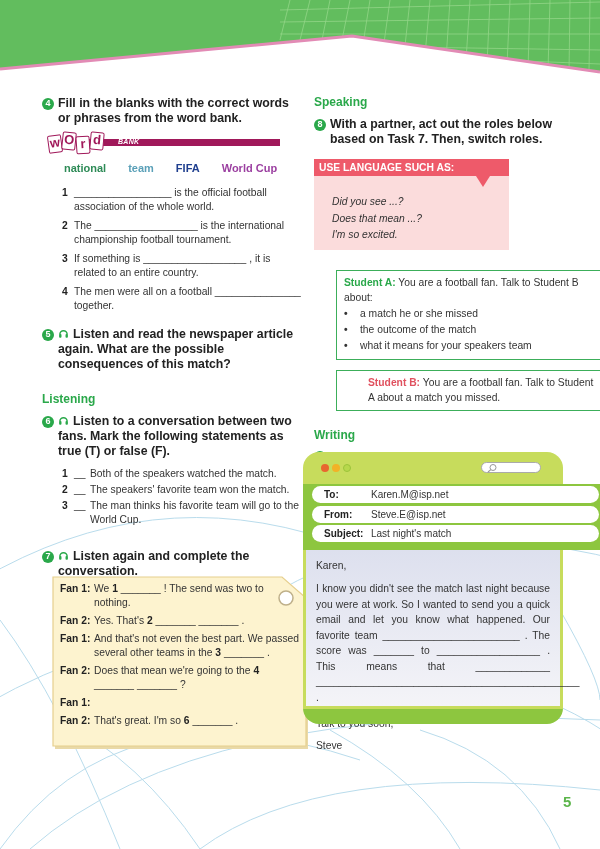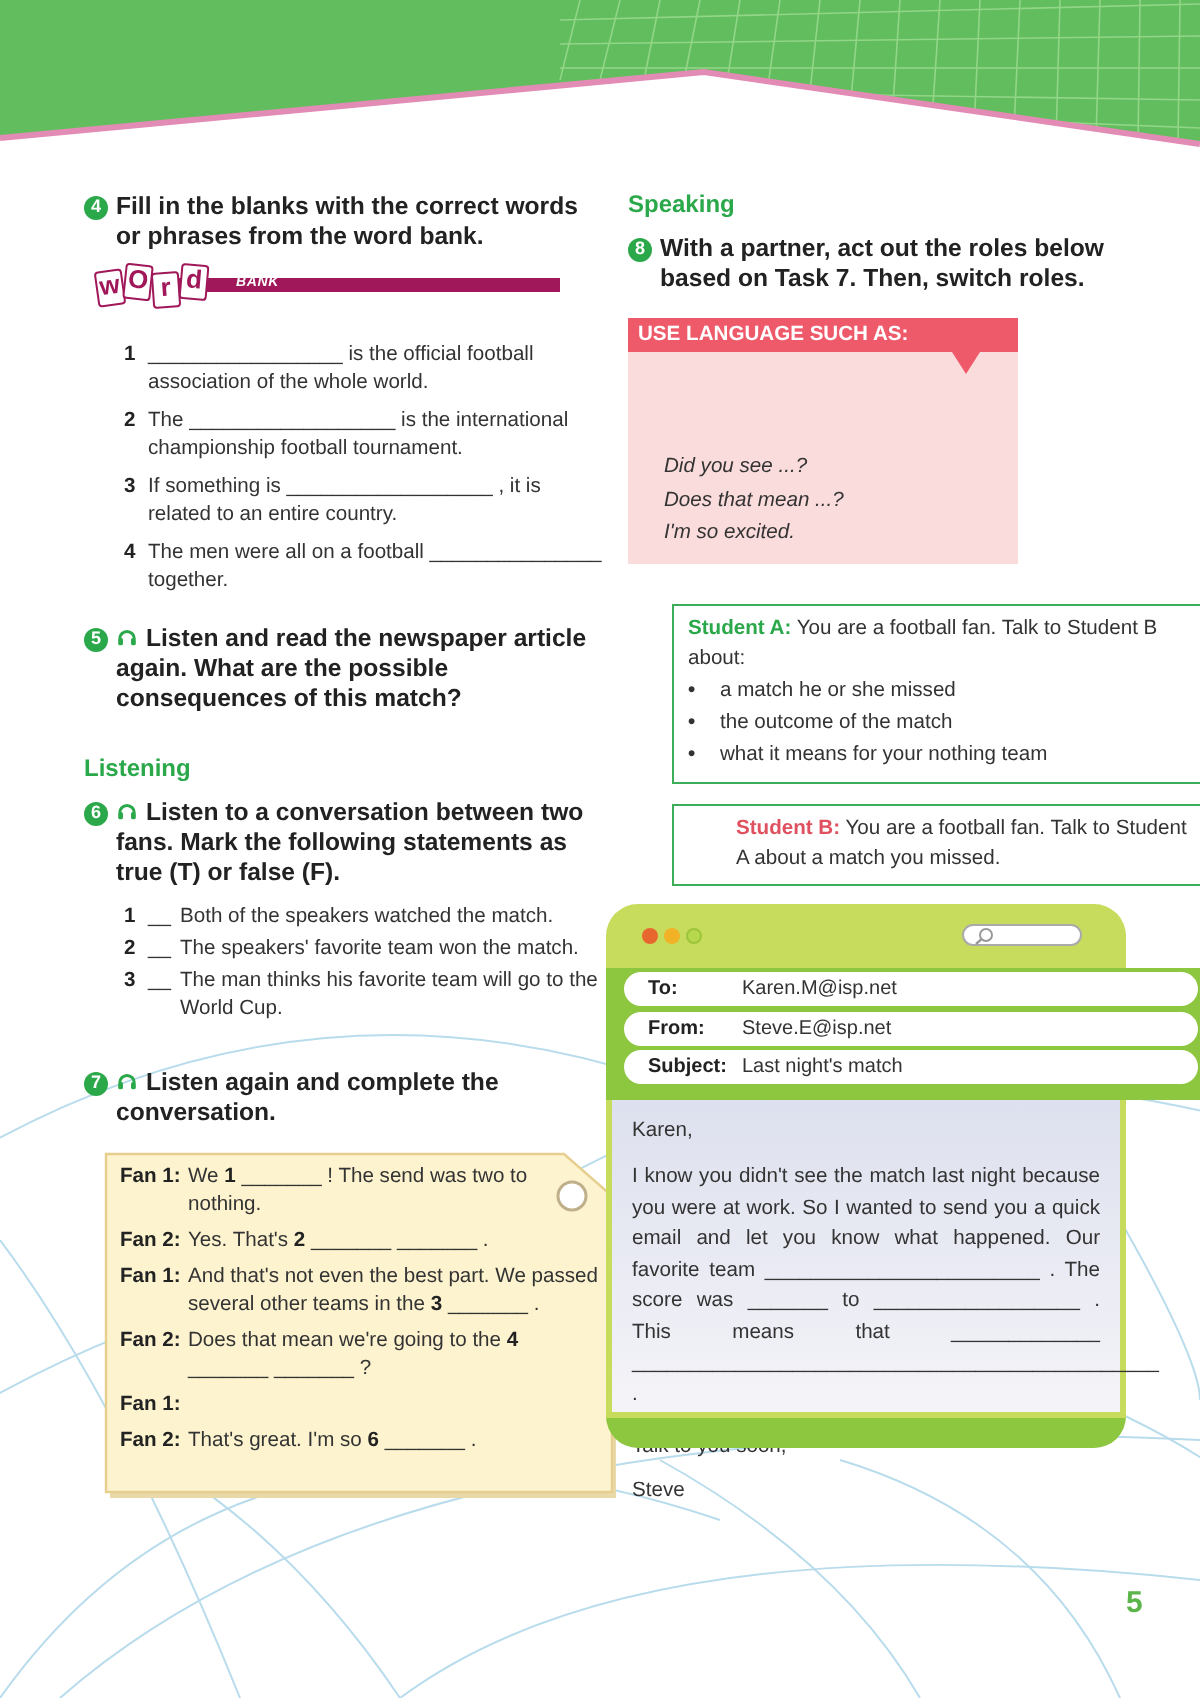--- a/index.html
+++ b/index.html
@@ -43,21 +43,21 @@
   .card-body { position: absolute; left: 10px; top: 8px; width: 240px; font-size: 10.3px; line-height: 14px; color: #333; }
   .conv-row { display: flex; margin-bottom: 4px; }
   .conv-speaker { flex: 0 0 34px; font-weight: bold; color: #222; }
   .conv-text { flex: 1; }
   .conv-text b { color: #222; }
 
   
   .lang-box { margin-top: 12px; width: 195px; background: #fbdcdc; position: relative; }
   .lang-head { background: #ee5a6a; color: #fff; font-weight: bold; font-size: 10.3px; padding: 3px 5px; height: 17px; }
   .lang-tri { position: absolute; right: 19px; top: 17px; width: 0; height: 0; border-left: 7px solid transparent; border-right: 7px solid transparent; border-top: 11px solid #ee5a6a; }
-  .lang-items { padding: 18px 0 6px 18px; font-style: italic; font-size: 10.3px; line-height: 16.5px; color: #333; margin-top: 32px; }
+  .lang-items { padding: 18px 0 6px 18px; font-style: italic; font-size: 10.3px; line-height: 16.5px; color: #333; }
 
   .student-box { border: 1.5px solid #3cae5a; padding: 4px 7px 5px 7px; font-size: 10.3px; line-height: 15px; color: #333; margin-left: 22px; width: 272px; }
   .student-a { margin-top: 20px; }
   .student-b { margin-top: 10px; padding-left: 31px; }
   .student-a .lbl { color: #2aa84a; font-weight: bold; }
   .student-b .lbl { color: #e0515f; font-weight: bold; }
   .bullets .b { display: flex; line-height: 16px; }
   .bullets .dot { flex: 0 0 16px; font-weight: bold; }
 
   
@@ -140,20 +140,26 @@
   </div>
 
   <div class="wordbank">
     <div class="wb-bar"></div>
     <span class="wb-bank">BANK</span>
     <span class="wb-tile" style="left:0; transform:rotate(-8deg);">w</span>
     <span class="wb-tile" style="left:14px; top:-3px; transform:rotate(6deg);">O</span>
     <span class="wb-tile" style="left:28px; top:1px; transform:rotate(-4deg);">r</span>
     <span class="wb-tile" style="left:42px; top:-3px; transform:rotate(5deg);">d</span>
   </div>
+  <div class="wb-words">
+    <span style="color:#2e8b57">national</span>
+    <span style="color:#5aa0b8">team</span>
+    <span style="color:#1f3f8f">FIFA</span>
+    <span style="color:#9b3fa0">World Cup</span>
+  </div>
 
   <div class="numbered" style="margin-top:12px;">
     <div class="item">
         <span class="n">1</span>
         <span class="t">_________________ is the official football association of the whole world.</span>
       </div>
     <div class="item">
         <span class="n">2</span>
         <span class="t">The __________________ is the international championship football tournament.</span>
       </div>
@@ -278,21 +284,21 @@
       <div class="b">
           <span class="dot">•</span>
           <span>a match he or she missed</span>
         </div>
       <div class="b">
           <span class="dot">•</span>
           <span>the outcome of the match</span>
         </div>
       <div class="b">
           <span class="dot">•</span>
-          <span>what it means for your nothing team</span>
+          <span>what it means for your speakers team</span>
         </div>
     </div>
   </div>
 
   <div class="student-box student-b">
     <span class="lbl">Student B:</span><span> You are a football fan. Talk to Student A about a match you missed.</span>
   </div>
 
   <div class="section-title" style="margin-top:14px;">Writing</div>
 

